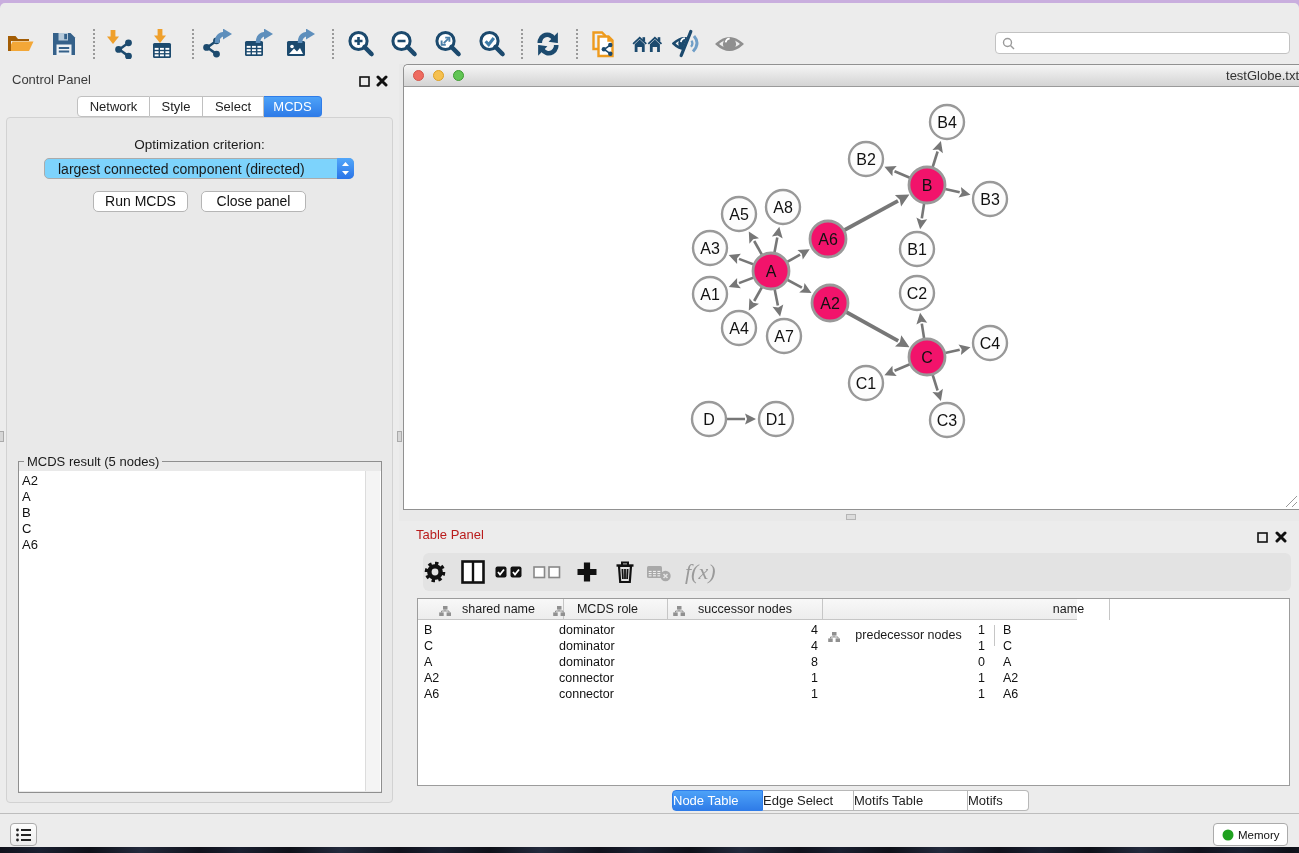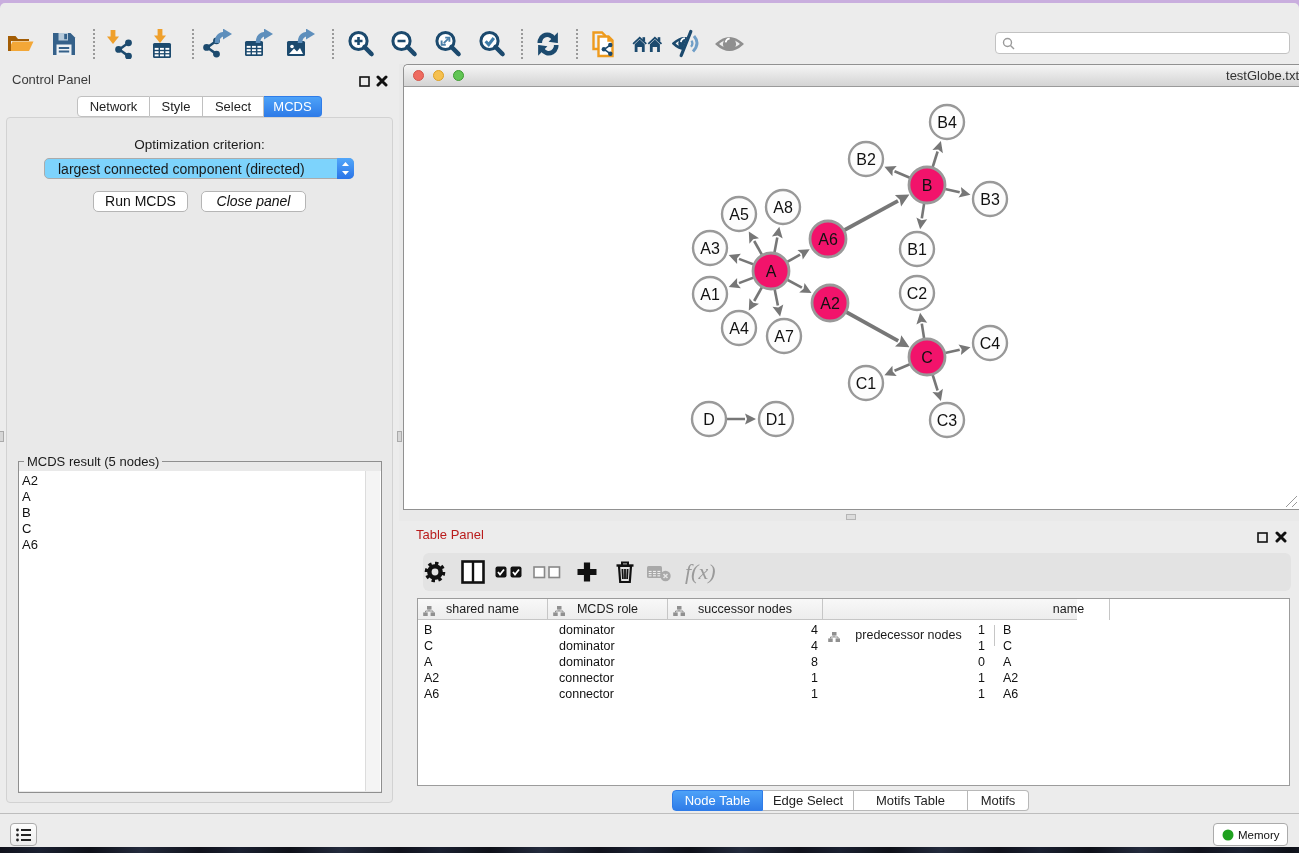--- a/index.html
+++ b/index.html
@@ -40,21 +40,21 @@
 
 #tablepanel { position:absolute; left:399px; top:457px; width:900px; height:292px; background:#ececec; }
 #tp-title { position:absolute; left:17px; top:6px; font-size:13px; color:#b91c1c; }
 #tp-toolbar { position:absolute; left:24px; top:32px; width:868px; height:38px; background:#e3e3e3; border-radius:6px; }
 #tp-table { position:absolute; left:18px; top:77px; width:873px; height:188px; background:#fff; border:1px solid #9c9c9c; }
 #tp-header { position:absolute; left:0; top:0; height:21px; width:659px; background:linear-gradient(#f8f8f8,#ededed); border-bottom:1px solid #c6c6c6; }
 .hcell { position:absolute; top:0; height:21px; border-right:1px solid #c6c6c6; font-size:12.5px; color:#1a1a1a; text-align:center; line-height:21px; }
 .hicon { position:absolute; left:5px; top:4px; }
 .trow { position:absolute; font-size:12.5px; color:#111; }
 #tp-tabs { position:absolute; left:273px; top:269px; height:21px; display:flex; }
-.tptab { height:21px; line-height:20px; font-size:13px; color:#222; background:#fff; border:1px solid #b8b8b8; border-left:none; text-align:center; }
+.tptab { height:21px; line-height:20px; font-size:13px; color:#222; background:#fff; border:1px solid #b8b8b8; border-left:none; }
 .tptab.first { border-left:1px solid #b8b8b8; border-radius:4px 0 0 4px; }
 .tptab.last { border-radius:0 4px 4px 0; }
 .tptab.sel { background:linear-gradient(#4da2f8,#2f7ce8); color:#fff; border-color:#2f7ce8; }
 #statusbar { position:absolute; left:0; top:810px; width:1299px; height:34px; background:#ececec; border-top:1px solid #bdbdbd; }
 #listbtn { position:absolute; left:10px; top:9px; width:27px; height:23px; background:linear-gradient(#fdfdfd,#ececec); border:1px solid #ababab; border-radius:4px; }
 #membtn { position:absolute; right:11px; top:9px; width:75px; height:23px; background:#fff; border:1px solid #ababab; border-radius:4px; font-size:11.5px; color:#111; line-height:21px; }
 #desktopbottom { position:absolute; left:0; top:847px; width:1299px; height:6px; background:repeating-linear-gradient(90deg,#10121c 0px,#1a2030 40px,#0e1018 90px,#232a3c 140px,#10121c 200px); }
 .handle { position:absolute; width:5px; height:11px; background:#d6d6d6; border:1px solid #aaa; }
 </style></head>
 <body>
@@ -256,21 +256,21 @@
       <div id="cp-content">
         <div id="optlabel">Optimization criterion:</div>
         <div id="dropdown">
             <span class="txt">largest connected component (directed)</span>
           <div class="step"><svg width="17" height="21" viewBox="0 0 17 21" style="">
                 <path d="M8.5,4 L12,8 H5 Z" fill="#fff"></path>
                 <path d="M8.5,17 L5,13 H12 Z" fill="#fff"></path>
               </svg></div>
         </div>
         <div class="btn" style="left:86px; top:73px; width:95px;">Run MCDS</div>
-        <div class="btn" style="left:194px; top:73px; width:105px;font-style:italic;">Close panel</div>
+        <div class="btn" style="left:194px; top:73px; width:105px;">Close panel</div>
         <div id="mcds">
             <div class="legend">MCDS result (5 nodes)</div>
           <div class="list">A2<br>A<br>B<br>C<br>A6</div>
           <div class="sb"></div>
         </div>
       </div>
     </div>
     <div id="netwin">
       <div id="nw-title">
         <div class="tl" style="left:9px; top:5px; width:11px; height:11px; background:#ee6b60; border:1px solid #d5544a;"></div>
@@ -422,21 +422,21 @@
               <rect x="13.4" y="18.4" width="2.9" height="0.9" fill="#fff"></rect>
               <circle cx="21.5" cy="19" r="5.2" fill="#a9a9a9"></circle>
               <path d="M19.5,17 L23.5,21 M23.5,17 L19.5,21" stroke="#e3e3e3" stroke-width="1.6"></path>
             </svg></div>
           <div style="position:absolute; left:262px; top:4px; width:40px; height:30px;">
             <div style="position:absolute; left:0; top:2px; font-family:'Liberation Serif',serif; font-style:italic; font-size:22px; color:#9a9a9a;">f(x)</div>
           </div>
         </div>
       <div id="tp-table">
         <div id="tp-header">
-            <div class="hcell" style="left:0px; width:130px;"><div class="hicon"><svg width="12" height="12" viewBox="0 0 12 12" style="">
+            <div class="hcell" style="left:16px; width:130px;"><div class="hicon"><svg width="12" height="12" viewBox="0 0 12 12" style="">
                   <g fill="#909090">
                     <rect x="4" y="1" width="4.5" height="3.6"></rect>
                     <rect x="0.2" y="7.4" width="4.5" height="3.6"></rect>
                     <rect x="7.6" y="7.4" width="4.5" height="3.6"></rect>
                     <path d="M6,4.6 V6 M2.5,7.4 V6 H10 V7.4" stroke="#909090" fill="none" stroke-width="1"></path>
                   </g>
                 </svg></div>shared name</div>
             <div class="hcell" style="left:130px; width:120px;"><div class="hicon"><svg width="12" height="12" viewBox="0 0 12 12" style="">
                   <g fill="#909090">
                     <rect x="4" y="1" width="4.5" height="3.6"></rect>

